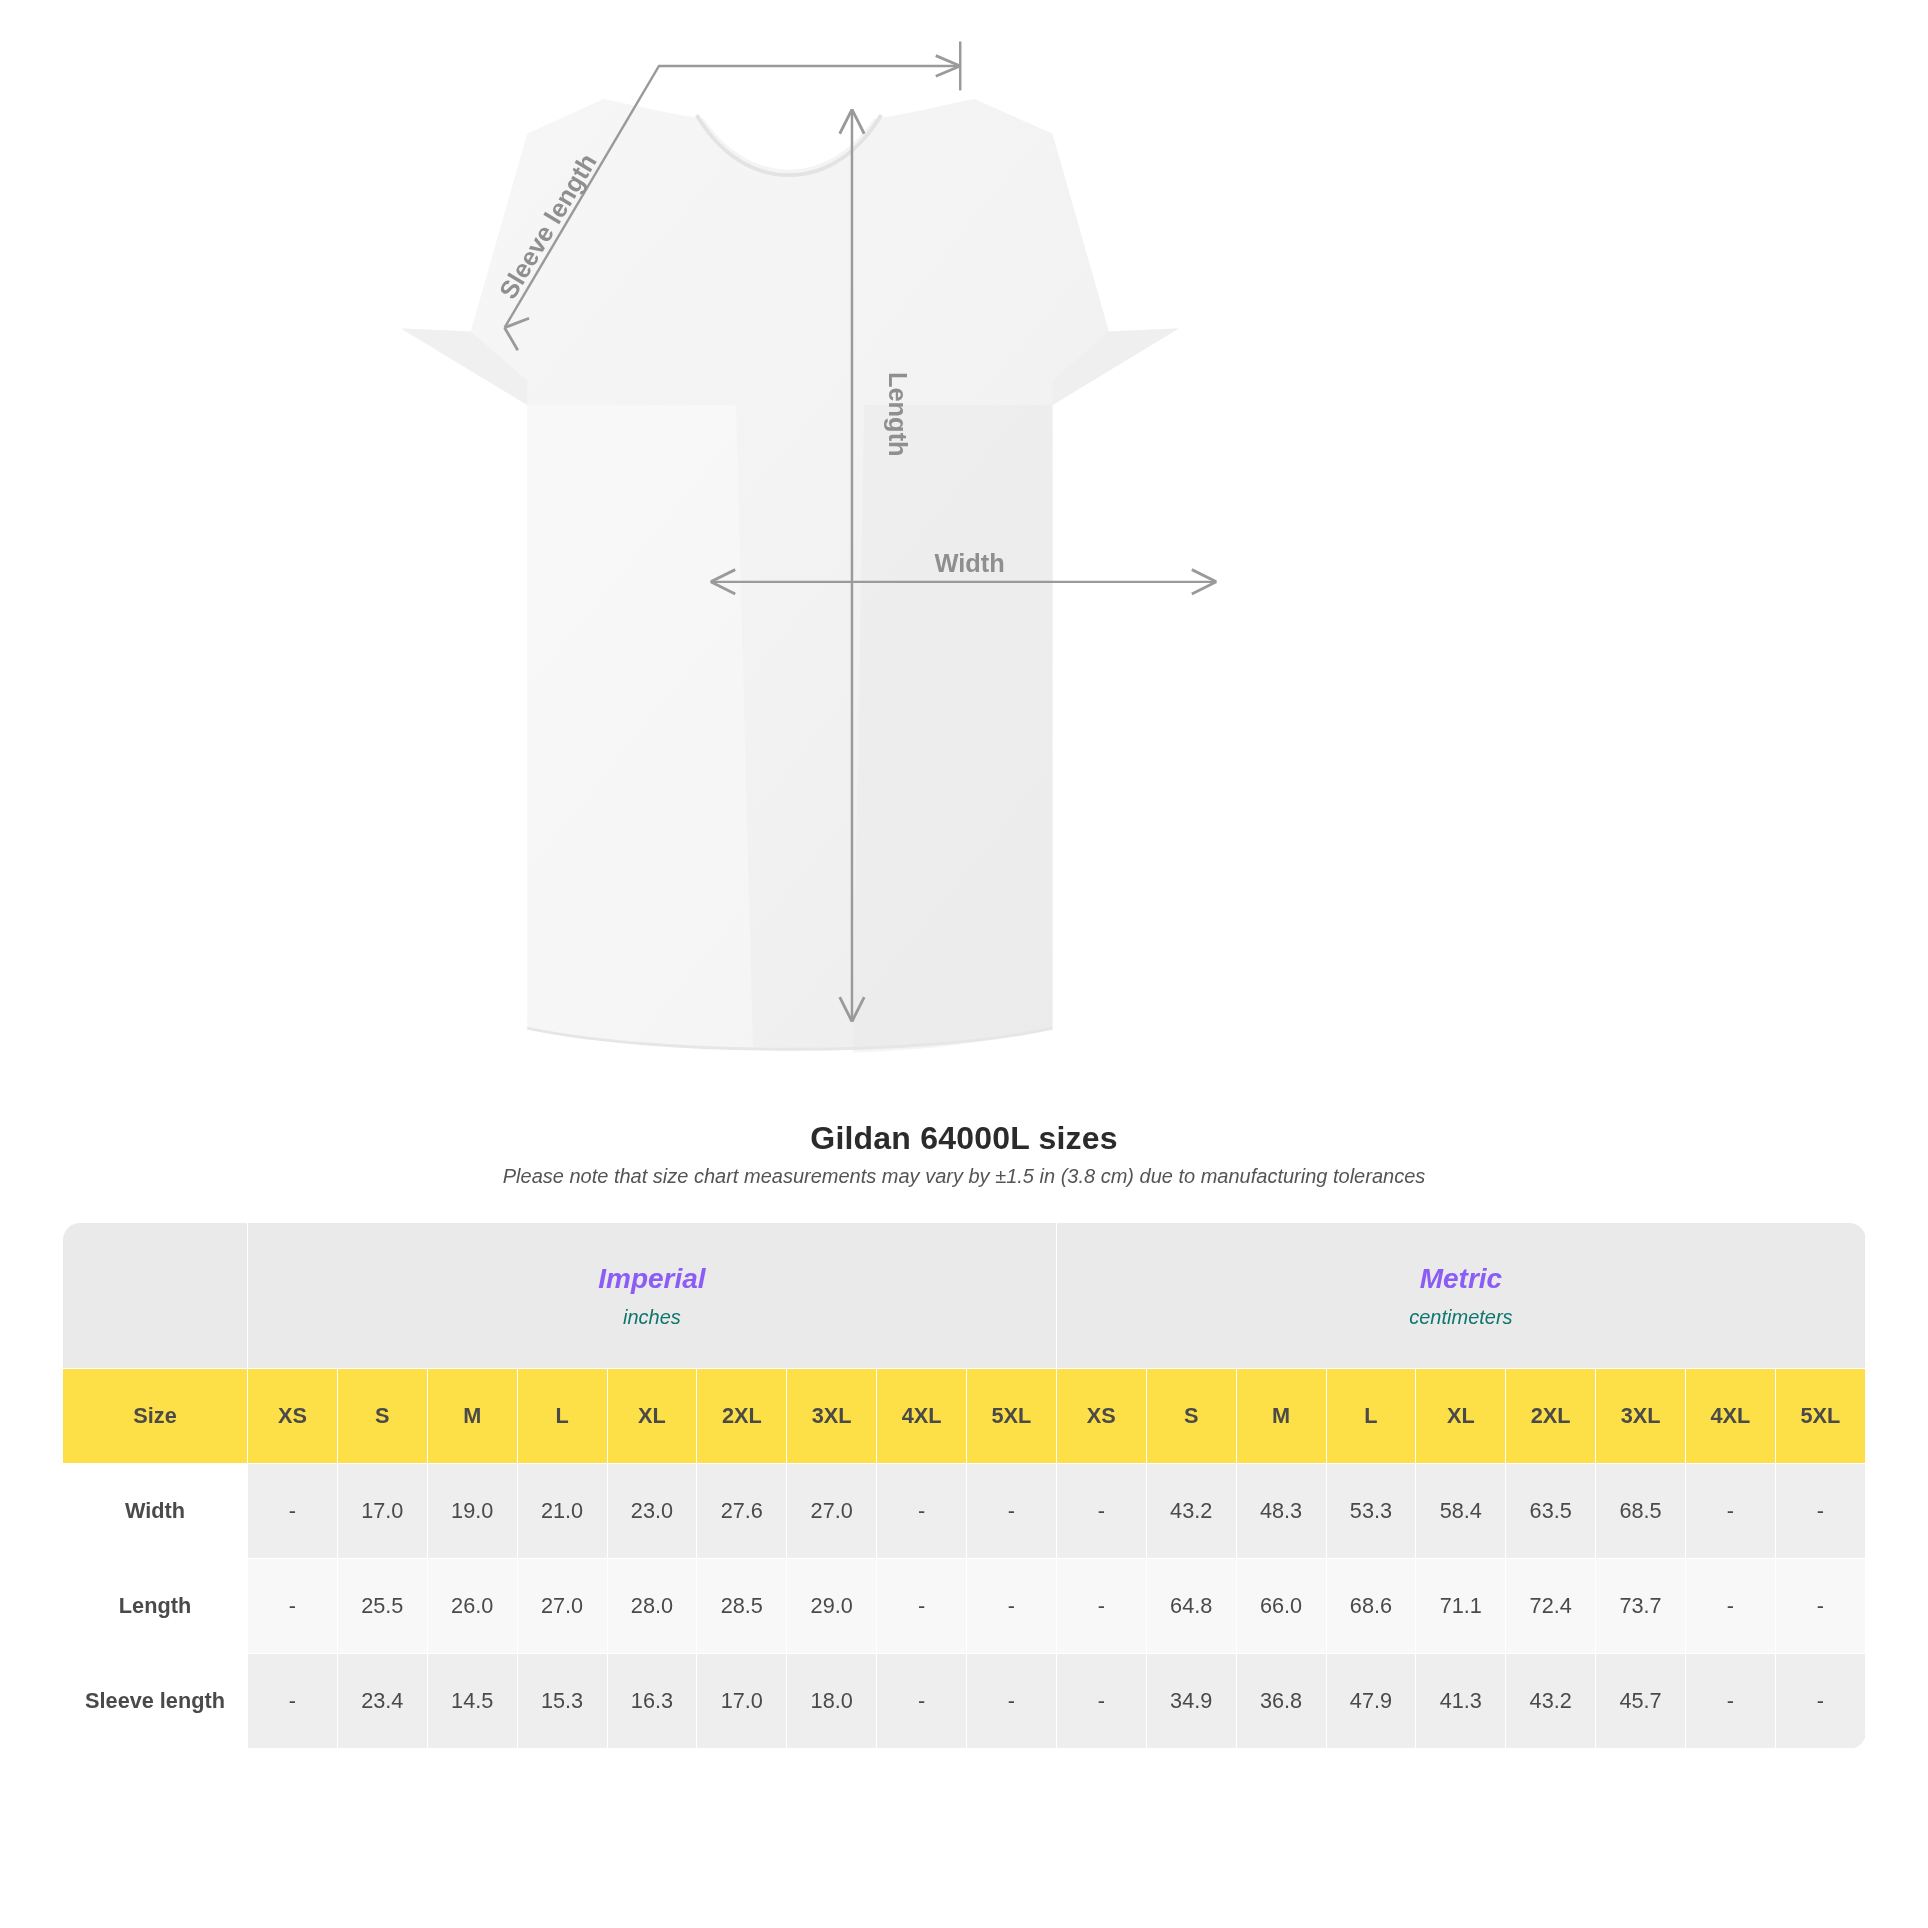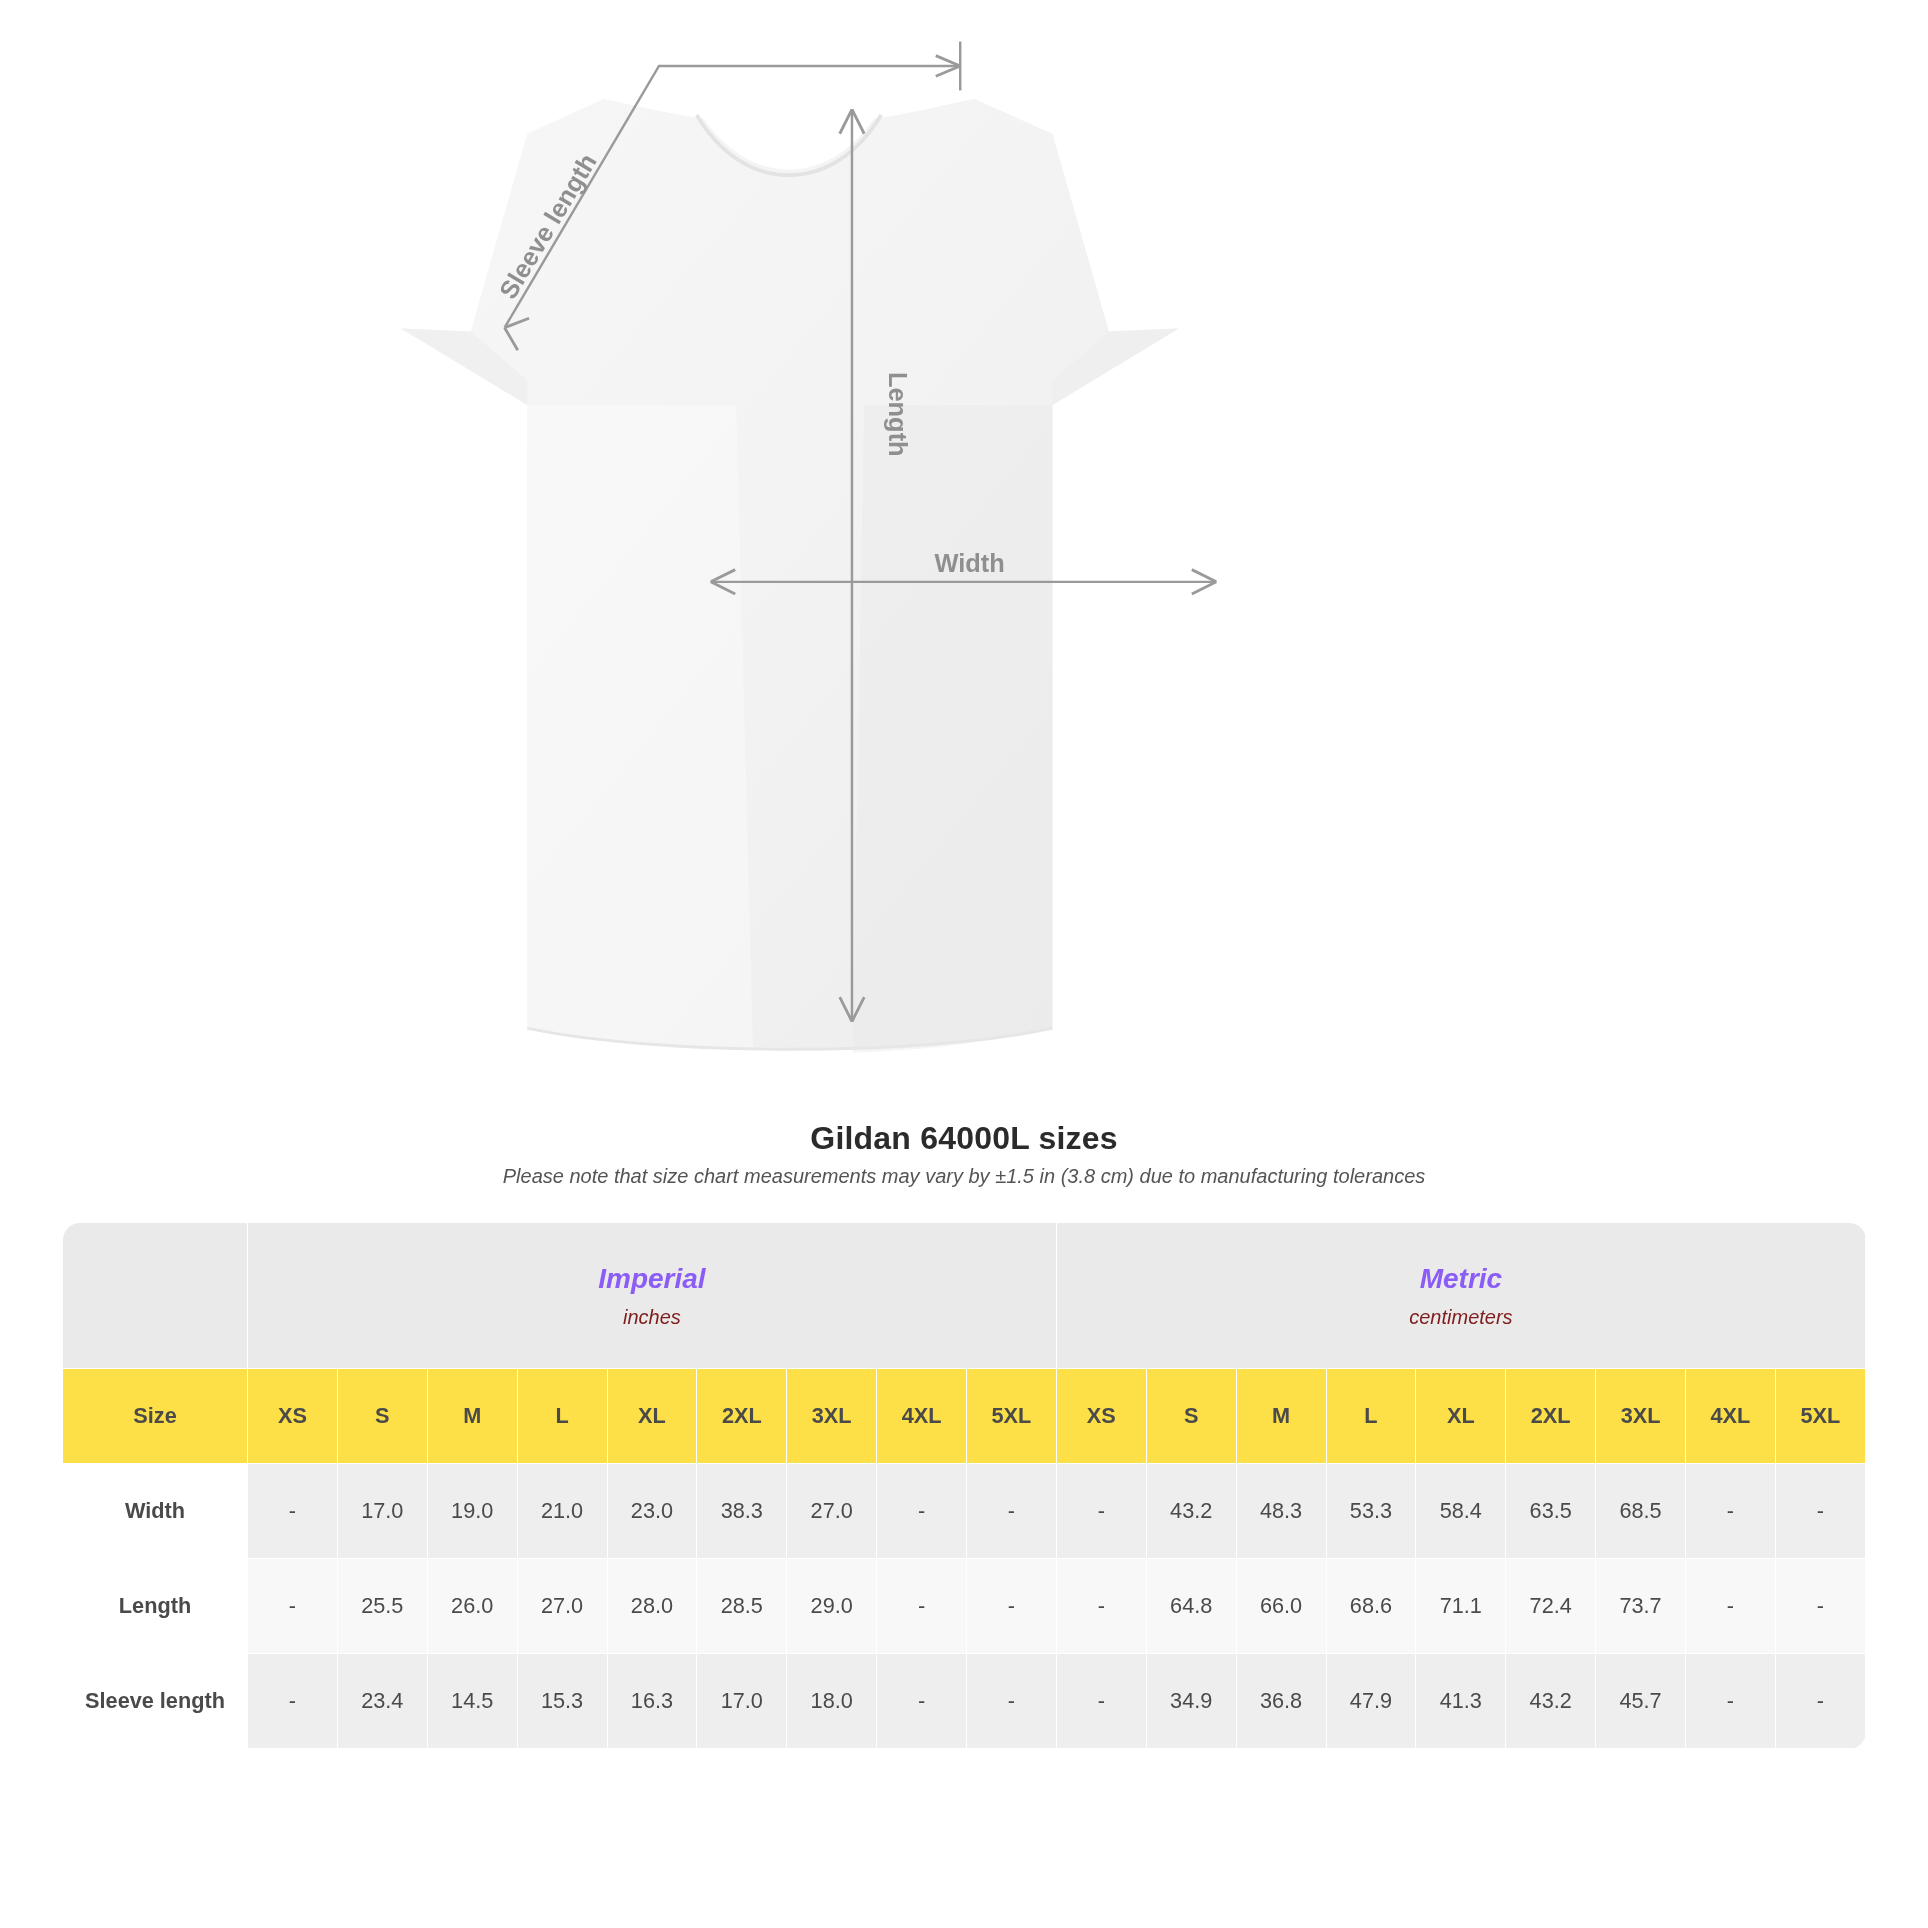--- a/index.html
+++ b/index.html
@@ -76,21 +76,21 @@
   }
   .unit-name {
     font-size: 28px;
     font-style: italic;
     font-weight: bold;
     color: #8b5cf6;
   }
   .unit-sub {
     font-size: 20px;
     font-style: italic;
-    color: #7f1d1d;
+    color: #0f766e;
     margin-top: 11.3px;
   }
   .unit-header-row td.corner-left {
     border-top-left-radius: 17px;
   }
   .unit-header-row td.corner-right {
     border-top-right-radius: 17px;
   }
 
   .size-row td {
@@ -239,21 +239,21 @@
           <td>5XL</td>
         </tr>
 
         <tr class="band-grey">
           <td class="row-label">Width</td>
           <td class="cell-val">-</td>
           <td class="cell-val">17.0</td>
           <td class="cell-val">19.0</td>
           <td class="cell-val">21.0</td>
           <td class="cell-val">23.0</td>
-          <td class="cell-val">38.3</td>
+          <td class="cell-val">27.6</td>
           <td class="cell-val">27.0</td>
           <td class="cell-val">-</td>
           <td class="cell-val">-</td>
           <td class="cell-val">-</td>
           <td class="cell-val">43.2</td>
           <td class="cell-val">48.3</td>
           <td class="cell-val">53.3</td>
           <td class="cell-val">58.4</td>
           <td class="cell-val">63.5</td>
           <td class="cell-val">68.5</td>

